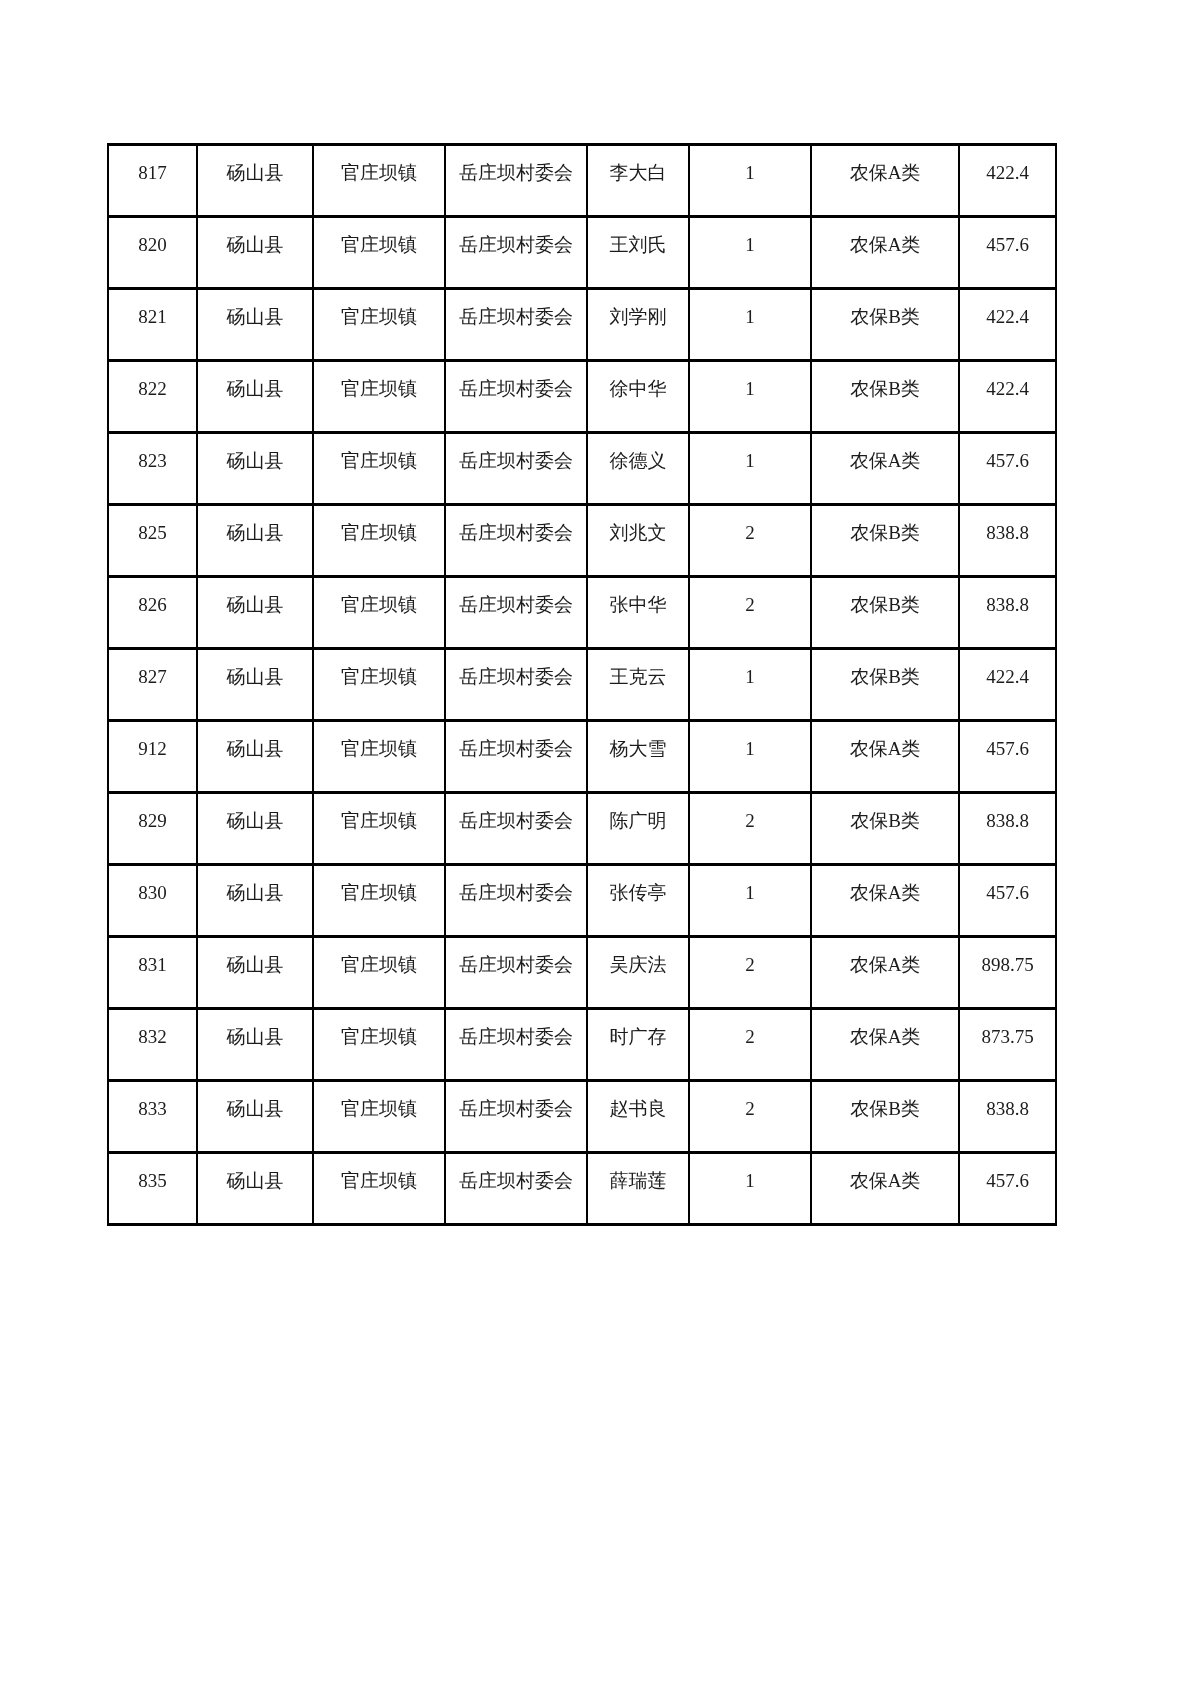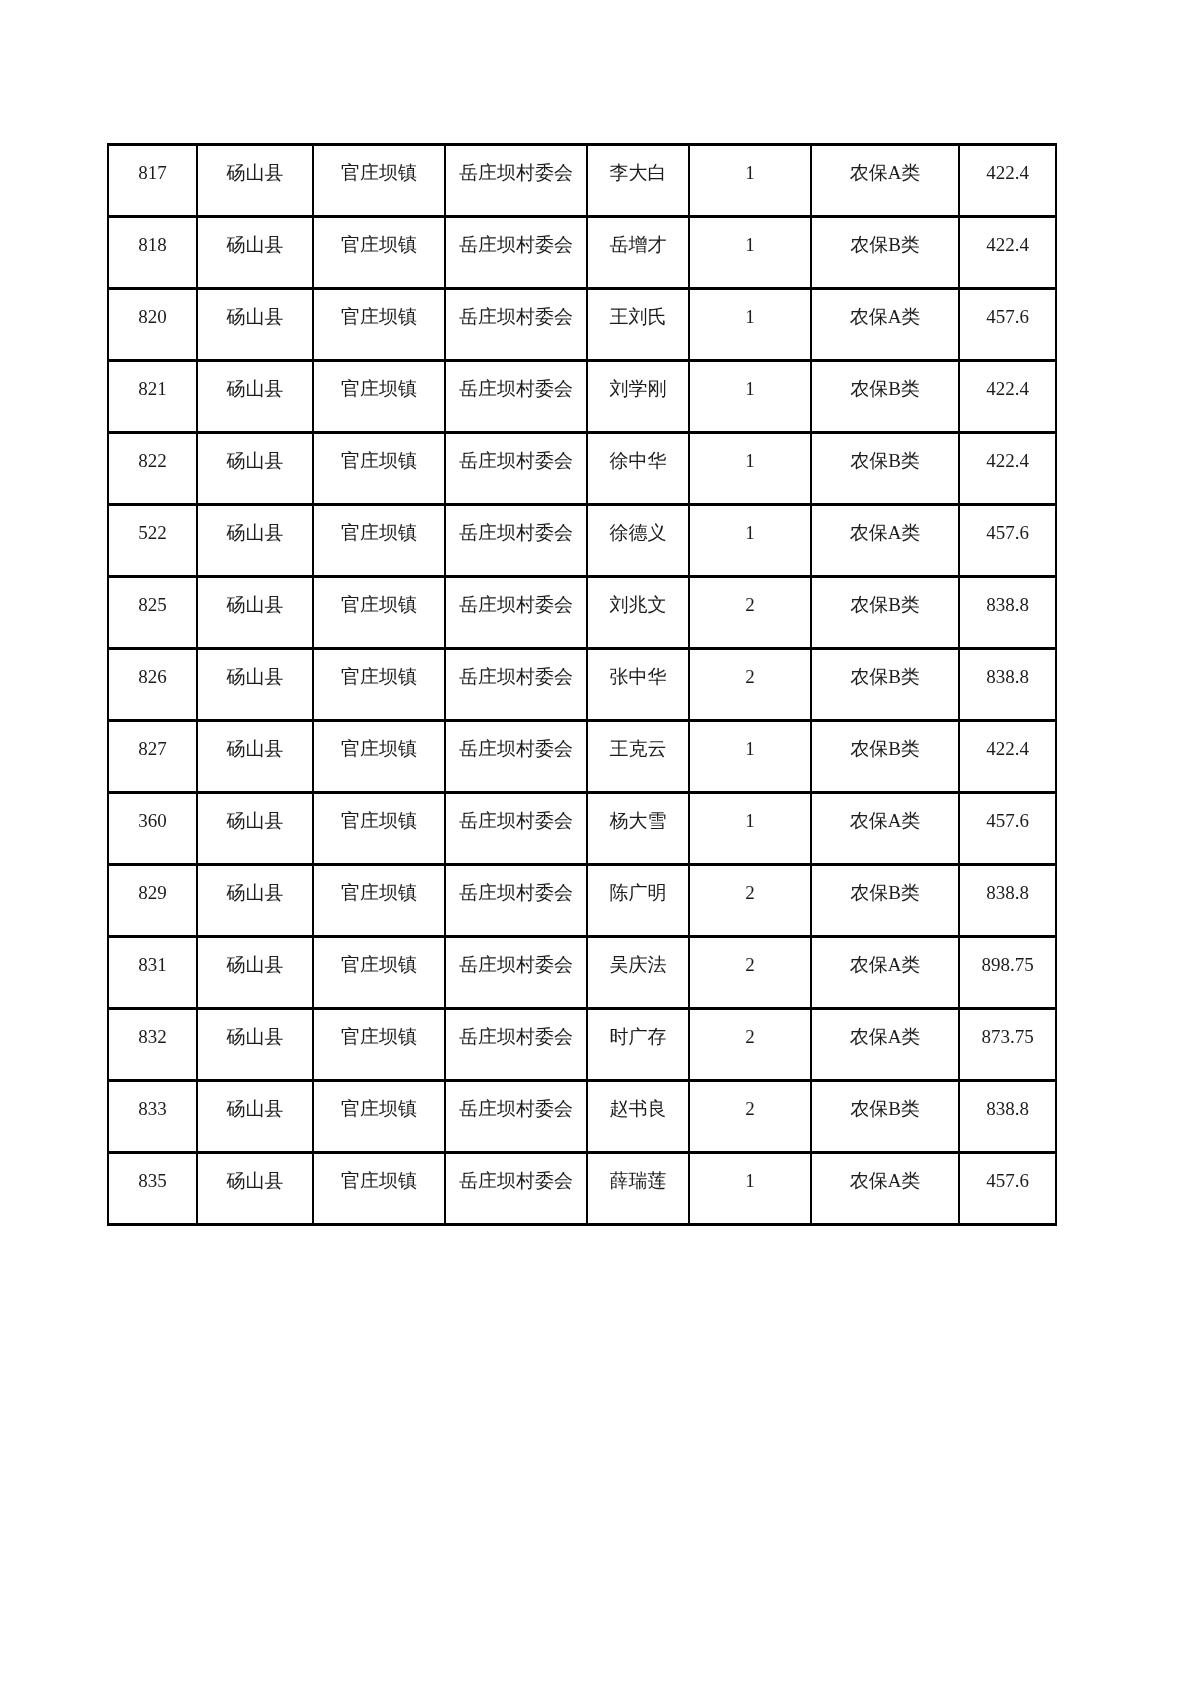--- a/index.html
+++ b/index.html
@@ -61,30 +61,20 @@
           <td>817</td>
           <td>砀山县</td>
           <td>官庄坝镇</td>
           <td>岳庄坝村委会</td>
           <td>李大白</td>
           <td>1</td>
           <td>农保A类</td>
           <td>422.4</td>
         </tr>
         <tr>
-          <td>818</td>
-          <td>砀山县</td>
-          <td>官庄坝镇</td>
-          <td>岳庄坝村委会</td>
-          <td>岳增才</td>
-          <td>1</td>
-          <td>农保B类</td>
-          <td>422.4</td>
-        </tr>
-        <tr>
           <td>820</td>
           <td>砀山县</td>
           <td>官庄坝镇</td>
           <td>岳庄坝村委会</td>
           <td>王刘氏</td>
           <td>1</td>
           <td>农保A类</td>
           <td>457.6</td>
         </tr>
         <tr>
@@ -101,21 +91,21 @@
           <td>822</td>
           <td>砀山县</td>
           <td>官庄坝镇</td>
           <td>岳庄坝村委会</td>
           <td>徐中华</td>
           <td>1</td>
           <td>农保B类</td>
           <td>422.4</td>
         </tr>
         <tr>
-          <td>522</td>
+          <td>823</td>
           <td>砀山县</td>
           <td>官庄坝镇</td>
           <td>岳庄坝村委会</td>
           <td>徐德义</td>
           <td>1</td>
           <td>农保A类</td>
           <td>457.6</td>
         </tr>
         <tr>
           <td>825</td>
@@ -141,38 +131,48 @@
           <td>827</td>
           <td>砀山县</td>
           <td>官庄坝镇</td>
           <td>岳庄坝村委会</td>
           <td>王克云</td>
           <td>1</td>
           <td>农保B类</td>
           <td>422.4</td>
         </tr>
         <tr>
-          <td>360</td>
+          <td>912</td>
           <td>砀山县</td>
           <td>官庄坝镇</td>
           <td>岳庄坝村委会</td>
           <td>杨大雪</td>
           <td>1</td>
           <td>农保A类</td>
           <td>457.6</td>
         </tr>
         <tr>
           <td>829</td>
           <td>砀山县</td>
           <td>官庄坝镇</td>
           <td>岳庄坝村委会</td>
           <td>陈广明</td>
           <td>2</td>
           <td>农保B类</td>
           <td>838.8</td>
+        </tr>
+        <tr>
+          <td>830</td>
+          <td>砀山县</td>
+          <td>官庄坝镇</td>
+          <td>岳庄坝村委会</td>
+          <td>张传亭</td>
+          <td>1</td>
+          <td>农保A类</td>
+          <td>457.6</td>
         </tr>
         <tr>
           <td>831</td>
           <td>砀山县</td>
           <td>官庄坝镇</td>
           <td>岳庄坝村委会</td>
           <td>吴庆法</td>
           <td>2</td>
           <td>农保A类</td>
           <td>898.75</td>

